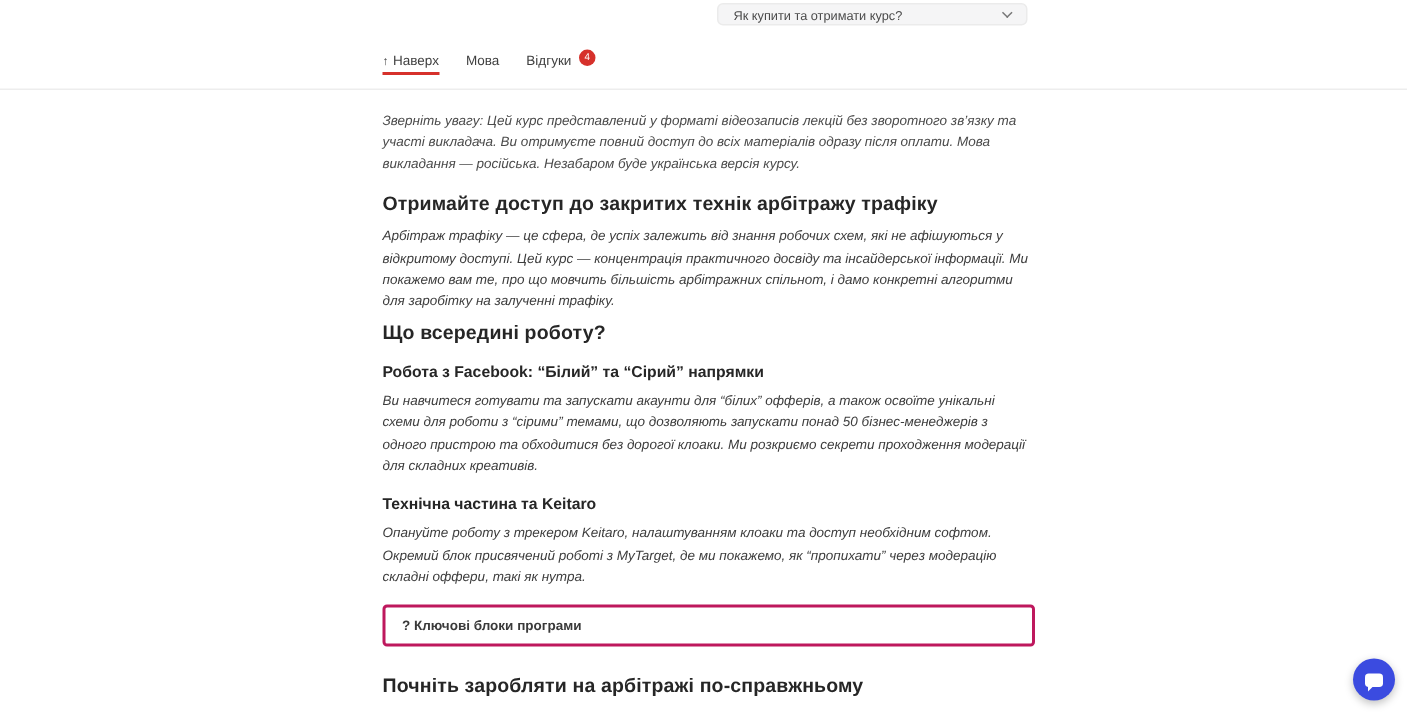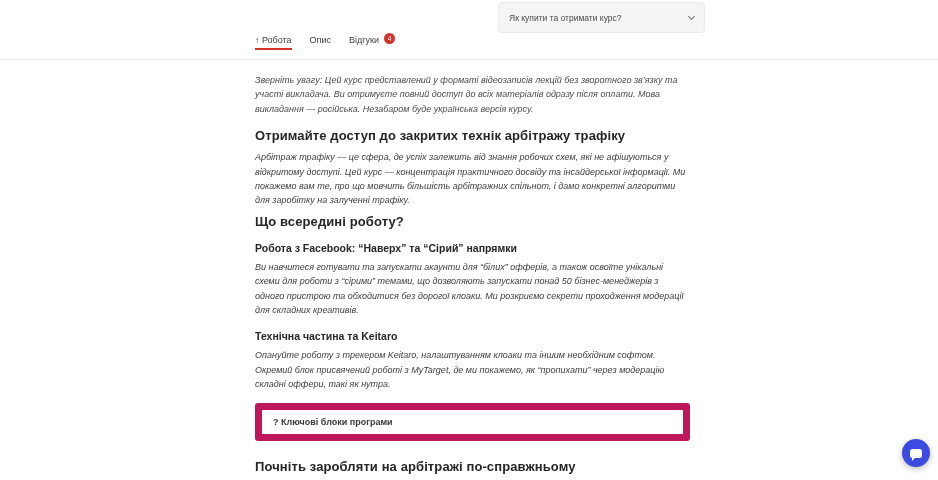--- a/index.html
+++ b/index.html
@@ -4,21 +4,21 @@
 <style>
   * { margin:0; padding:0; box-sizing:border-box; }
   html,body { background:#fff; }
   .page {
     position:relative; width:938px; height:480px; overflow:hidden;
     background:#fff; font-family:"Liberation Sans", sans-serif; color:#3d3d3d;
   }
   
   .topbar { position:relative; height:26px; background:#fff; }
   .dropdown {
-    position:absolute; left:498px; top:2px; width:207px; height:31px;
+    position:absolute; left:478px; top:2px; width:207px; height:15px;
     background:#f5f5f6; border:1px solid #ebebeb; border-radius:4px;
     display:flex; align-items:center; justify-content:space-between;
     padding:0 10px; font-size:8.5px; color:#4a4a4a; cursor:pointer;
   }
   .chev { width:5px; height:5px; border-right:1px solid #777; border-bottom:1px solid #777;
     transform:rotate(45deg); margin-top:-3px; }
   
   .tabbar { display:flex; align-items:flex-start; gap:18px; padding:9px 0 0 255px;
     height:34px; border-bottom:1px solid #ededed; }
   .tab { position:relative; font-size:9px; color:#3f3f3f; padding-bottom:9px; cursor:pointer;
@@ -26,21 +26,21 @@
   .tab.active::after { content:""; position:absolute; left:0; right:0; bottom:4px; height:2px; background:#d6312b; }
   .up-arrow { font-size:8px; color:#3f3f3f; }
   .badge { display:inline-flex; width:11px; height:11px; border-radius:50%; background:#d6312b;
     color:#fff; font-size:6.5px; align-items:center; justify-content:center; margin-left:2px; margin-top:-4px; }
   
   .content { margin:13px 0 0 255px; width:435px; }
   .notice { font-style:italic; font-size:9px; color:#4b4b4b; line-height:1.6; margin-bottom:12px; }
   .h2 { font-size:13px; font-weight:bold; color:#262626; margin:6px 0 7px; letter-spacing:.1px; }
   .h3 { font-size:10.5px; font-weight:bold; color:#262626; margin:13px 0 6px; }
   .para { font-size:9px; line-height:1.6; color:#3d3d3d; margin-bottom:2px;font-style:italic; }
-  .accordion { border:7px solid #be185d; border-radius:3px; padding:7px 11px; font-size:9px;
+  .accordion { border:2px solid #be185d; border-radius:3px; padding:7px 11px; font-size:9px;
     font-weight:bold; color:#3a3a3a; margin:12px 0 18px; cursor:pointer; background:#fff; }
   
   .chat-btn { position:absolute; right:8px; bottom:13px; width:28px; height:28px; border-radius:50%;
     background:#3b4be0; display:flex; align-items:center; justify-content:center;
     box-shadow:0 2px 6px rgba(0,0,0,.25); cursor:pointer; }
   .chat-icon { width:12px; height:9px; background:#fff; border-radius:2.5px; position:relative; }
   .chat-icon::after { content:""; position:absolute; bottom:-3px; left:2px; width:0; height:0;
     border-top:4px solid #fff; border-right:4px solid transparent; }
 </style>
 </head>
@@ -51,45 +51,45 @@
   <div class="topbar">
     <div class="dropdown">
       <span>Як купити та отримати курс?</span>
       <span class="chev"></span>
     </div>
   </div>
 
   <div class="tabbar">
     <div class="tab active">
       <span class="up-arrow">↑</span>
-      <span>Робота</span>
+      <span>Наверх</span>
     </div>
     <div class="tab">
-      <span>Опис</span>
+      <span>Мова</span>
     </div>
     <div class="tab">
       <span>Відгуки</span>
       <span class="badge">4</span>
     </div>
   </div>
 
   <div class="content">
 
     <p class="notice">Зверніть увагу: Цей курс представлений у форматі відеозаписів лекцій без зворотного зв’язку та участі викладача. Ви отримуєте повний доступ до всіх матеріалів одразу після оплати. Мова викладання — російська. Незабаром буде українська версія курсу.</p>
 
     <div class="h2">Отримайте доступ до закритих технік арбітражу трафіку</div>
     <p class="para">Арбітраж трафіку — це сфера, де успіх залежить від знання робочих схем, які не афішуються у відкритому доступі. Цей курс — концентрація практичного досвіду та інсайдерської інформації. Ми покажемо вам те, про що мовчить більшість арбітражних спільнот, і дамо конкретні алгоритми для заробітку на залученні трафіку.</p>
 
     <div class="h2">Що всередині роботу?</div>
 
-    <div class="h3">Робота з Facebook: “Наверх” та “Сірий” напрямки</div>
+    <div class="h3">Робота з Facebook: “Білий” та “Сірий” напрямки</div>
     <p class="para">Ви навчитеся готувати та запускати акаунти для “білих” офферів, а також освоїте унікальні схеми для роботи з “сірими” темами, що дозволяють запускати понад 50 бізнес-менеджерів з одного пристрою та обходитися без дорогої клоаки. Ми розкриємо секрети проходження модерації для складних креативів.</p>
 
     <div class="h3">Технічна частина та Keitaro</div>
-    <p class="para">Опануйте роботу з трекером Keitaro, налаштуванням клоаки та іншим необхідним софтом. Окремий блок присвячений роботі з MyTarget, де ми покажемо, як “пропихати” через модерацію складні оффери, такі як нутра.</p>
+    <p class="para">Опануйте роботу з трекером Keitaro, налаштуванням клоаки та доступ необхідним софтом. Окремий блок присвячений роботі з MyTarget, де ми покажемо, як “пропихати” через модерацію складні оффери, такі як нутра.</p>
 
     <div class="accordion">? Ключові блоки програми</div>
 
     <div class="h2">Почніть заробляти на арбітражі по-справжньому</div>
 
   </div>
 
   <div class="chat-btn">
     <div class="chat-icon"></div>
   </div>

